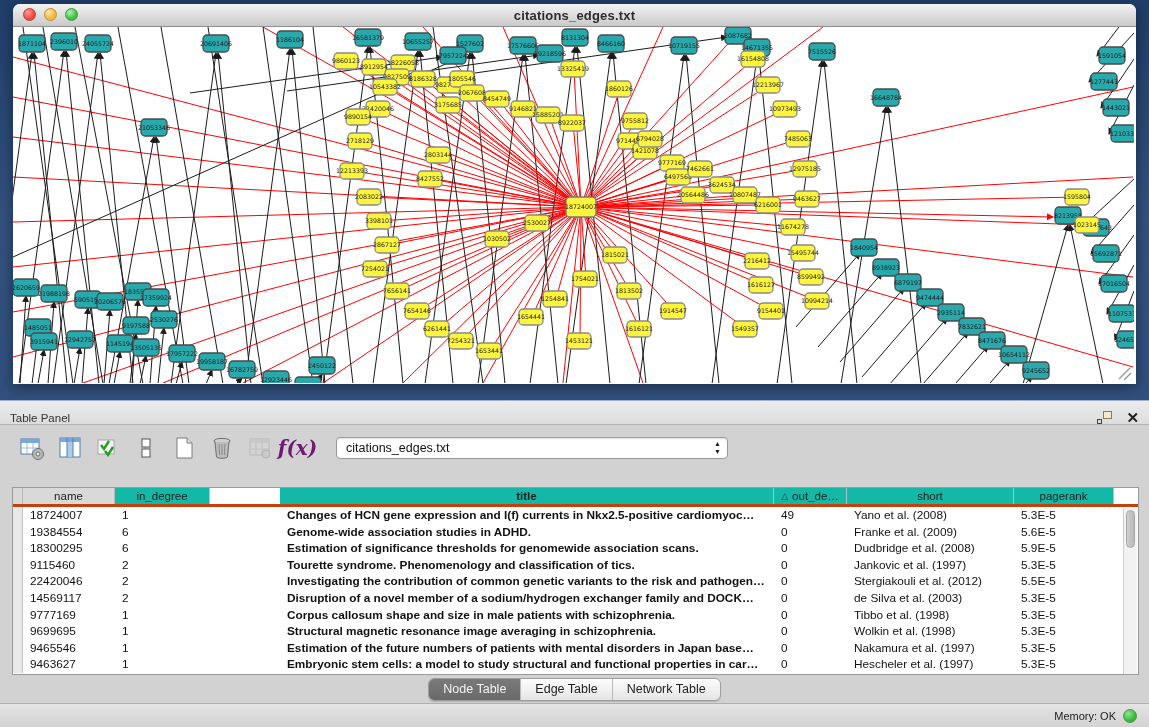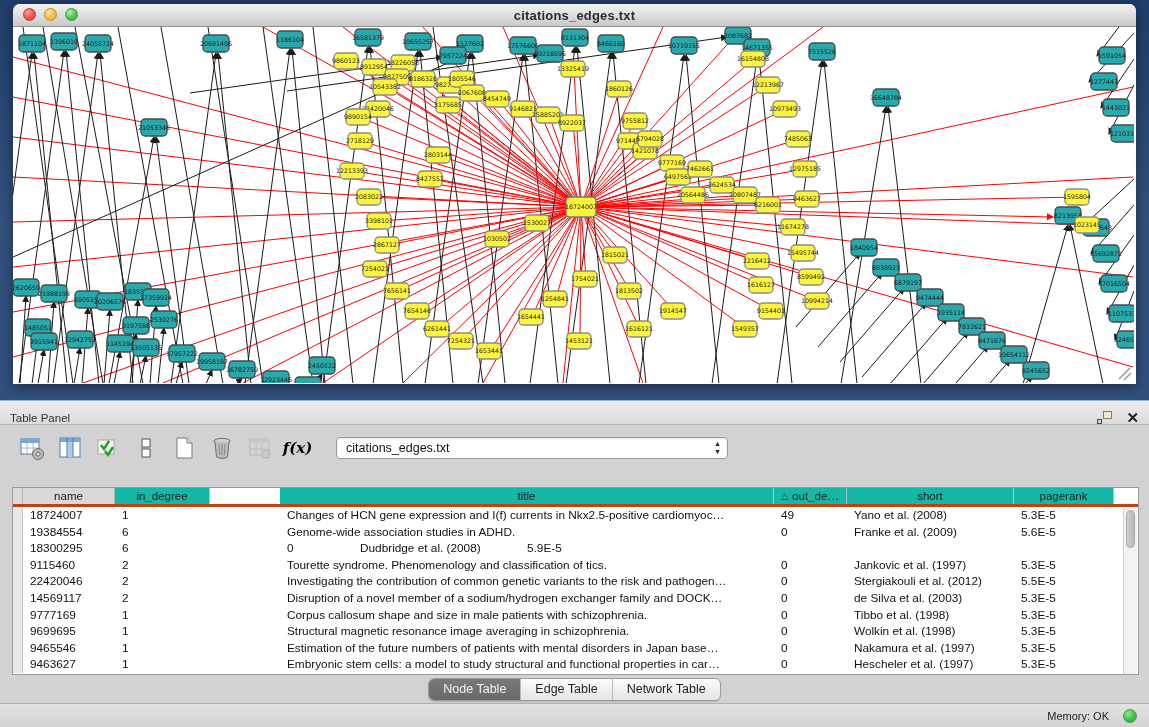--- a/index.html
+++ b/index.html
@@ -27,47 +27,47 @@
   .panel-title { font-size:11.5px; color:#333; }
   .panel-tb-icons { margin-left:auto; display:flex; gap:14px; align-items:center; }
   .float-ico { width:15px; height:13px; position:relative; cursor:pointer; }
   .float-ico .sq1 { position:absolute; right:0; top:0; width:9px; height:8px; border:1px solid #8b7d4a; background:#efe9d2; }
   .float-ico .sq2 { position:absolute; left:0; bottom:0; width:5px; height:5px; border:1px solid #2c4a77; background:#cfd9ea; }
   .close-x { font-size:15px; font-weight:bold; color:#222; line-height:13px; cursor:pointer; }
 
   .toolbar { height:46px; display:flex; align-items:center; padding-left:18px; gap:11px; }
   .tb-ico { width:27px; height:27px; display:flex; align-items:center; justify-content:center; cursor:pointer; }
   .tb-ico.disabled { opacity:.45; }
-  .fx { font-family:"DejaVu Serif", serif; font-style:italic; font-size:15px; font-weight:bold; color:#000000; }
+  .fx { font-family:"DejaVu Serif", serif; font-style:italic; font-size:20px; font-weight:bold; color:#701a75; }
   .combo { margin-left:14px; width:392px; height:22px; background:#fff; border:1px solid #9b9b9b; border-radius:4px;
     display:flex; align-items:center; font-size:12.5px; color:#111; padding-left:9px; position:relative; cursor:pointer;
     box-shadow:inset 0 1px 2px rgba(0,0,0,.12); }
   .combo-arrows { position:absolute; right:6px; top:2px; display:flex; flex-direction:column; line-height:8px; font-size:7px; color:#222; }
 
   .tablebox { position:absolute; left:12px; top:86px; width:1127px; height:188px; background:#fff; border:1px solid #9a9a9a; overflow:hidden; }
   .thead { display:flex; height:19px; border-bottom:3px solid #c2410c; font-size:11.5px; color:#222; }
   .th { display:flex; align-items:center; justify-content:center; background:#14b8a6; border-right:1px solid #a9c3d2; overflow:hidden; white-space:nowrap; cursor:pointer; }
   .th.gutter, .th.namecol { background:#d9d9d9; border-right:1px solid #b5b5b5; }
   .th .sort-tri { font-size:9px; margin-right:4px; color:#223a66; }
   .tbody { position:relative; }
   .tr { display:flex; height:16.6px; font-size:11.8px; color:#111; cursor:default; }
   .td { overflow:hidden; white-space:nowrap; padding:1px 0 0 7px; }
   .td.gutter { background:#e8e8e8; border-right:1px solid #c2c2c2; padding:0; }
-  .c-g{width:10px;} .c0{width:92px;} .c1{width:95px;} .c2{width:70px;margin-top:44px;} .c3{width:494px;} .c4{width:73px;} .c5{width:167px;} .c6{width:100px;}
+  .c-g{width:10px;} .c0{width:92px;} .c1{width:95px;} .c2{width:70px;margin-top:44px;} .c3{width:494px;font-weight:bold;} .c4{width:73px;} .c5{width:167px;} .c6{width:100px;}
   .vscroll { position:absolute; right:1px; top:20px; width:14px; height:166px; background:#f2f2f2; border-left:1px solid #d0d0d0; }
   .vthumb { position:absolute; left:2px; top:2px; width:9px; height:38px; background:linear-gradient(90deg,#cfcfcf,#b8b8b8); border-radius:5px; border:1px solid #aaa; cursor:grab; }
 
   .tabs-row { position:absolute; left:0; top:277px; width:100%; display:flex; justify-content:center; }
   .seg { display:flex; border:1px solid #9e9e9e; border-radius:6px; overflow:hidden; background:linear-gradient(#fdfdfd,#e4e4e4); box-shadow:0 1px 1px rgba(0,0,0,.15); }
   .seg button { font-family:inherit; font-size:12.5px; padding:3px 14px 4px; border:none; background:transparent; color:#222; border-right:1px solid #b9b9b9; cursor:pointer; }
   .seg button:last-child { border-right:none; }
   .seg button.sel { background:linear-gradient(#7a7a7a,#696969); color:#f3f3f3; }
 
   .statusbar { position:absolute; left:0; top:302px; width:100%; height:25px; background:linear-gradient(#e3e3e3,#d2d2d2);
-    border-top:1px solid #b0b0b0; display:flex; align-items:center; justify-content:flex-end; padding-right:12px; gap:14px; }
+    border-top:1px solid #b0b0b0; display:flex; align-items:center; justify-content:flex-end; padding-right:12px; gap:7px; }
   .mem-label { font-size:11px; color:#222; }
   .mem-dot { width:14px; height:14px; border-radius:50%; background:radial-gradient(circle at 35% 30%, #8ee98a, #31b83a 65%); border:1px solid #5a8f5a; cursor:pointer; }
 </style>
 </head>
 <body>
 
 <div class="desktop">
 
   <div class="net-window">
     <div class="titlebar">
@@ -661,20 +661,21 @@
             <div class="td c3">Genome-wide association studies in ADHD.</div>
             <div class="td c4">0</div>
             <div class="td c5">Franke et al. (2009)</div>
             <div class="td c6">5.6E-5</div>
           </div>
           <div class="tr">
             <div class="td gutter c-g"></div>
             <div class="td c0">18300295</div>
             <div class="td c1">6</div>
             <div class="td c2">2008</div>
+            <div class="td c3">Estimation of significance thresholds for genomewide association scans.</div>
             <div class="td c4">0</div>
             <div class="td c5">Dudbridge et al. (2008)</div>
             <div class="td c6">5.9E-5</div>
           </div>
           <div class="tr">
             <div class="td gutter c-g"></div>
             <div class="td c0">9115460</div>
             <div class="td c1">2</div>
             <div class="td c2">1997</div>
             <div class="td c3">Tourette syndrome. Phenomenology and classification of tics.</div>

